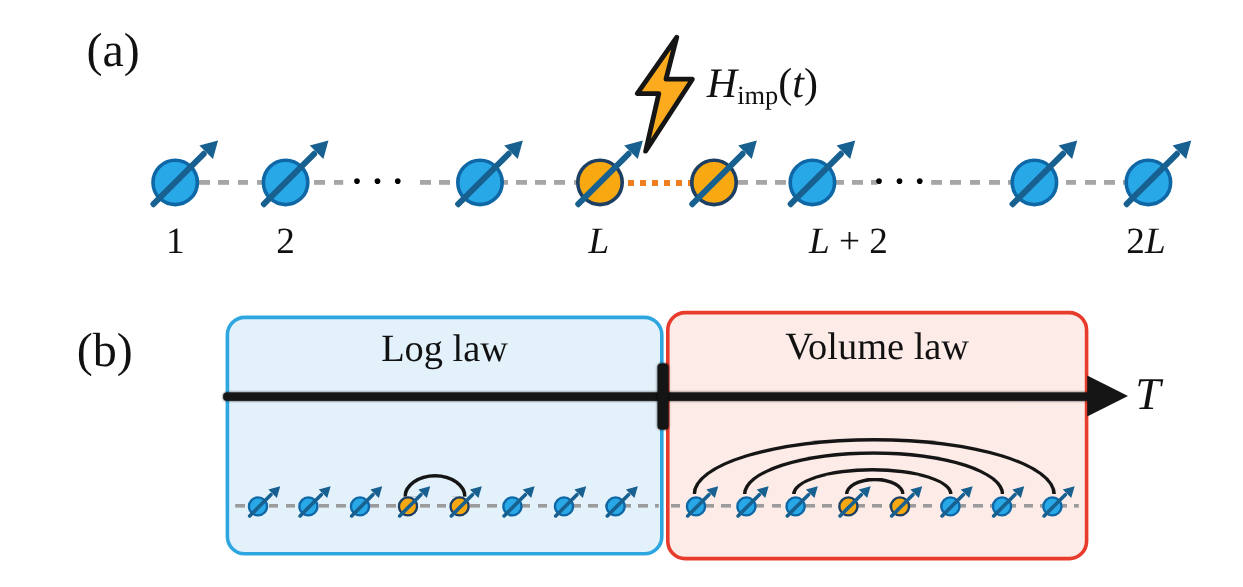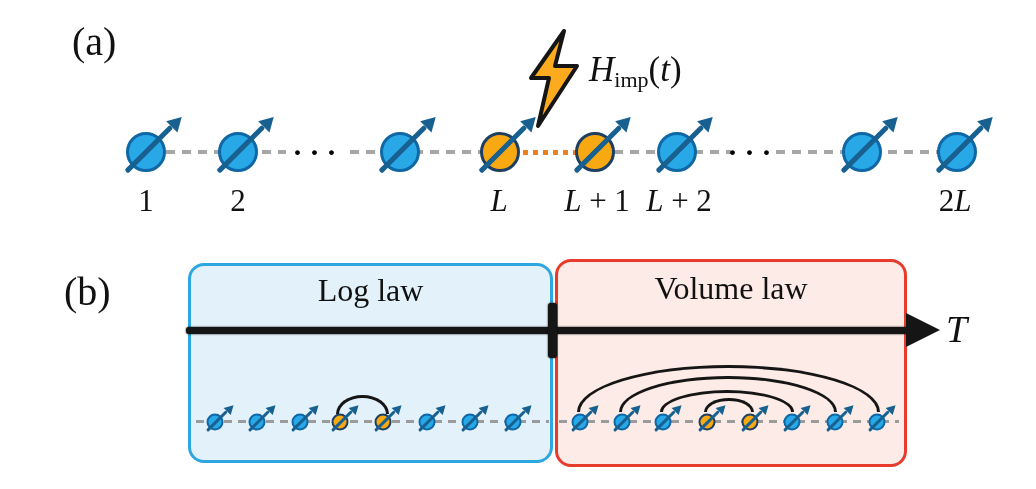--- a/index.html
+++ b/index.html
@@ -116,22 +116,21 @@
       <i class="circle"></i>
       <i class="arrow"></i>
     </div>
 
   <div class="chain-dots" style="left:318px">···</div>
   <div class="chain-dots" style="left:753px">···</div>
 
   <div class="site-label" style="left:146px">1</div>
   <div class="site-label" style="left:238px">2</div>
   <div class="site-label" style="left:499px"><i>L</i></div>
-  <div class="site-label" style="left:597px"><i>L</i> + 1</div>
-  <div class="site-label" style="left:679px"><i>L</i> + 2</div>
+  <div class="site-label" style="left:707px"><i>L</i> + 2</div>
   <div class="site-label" style="left:955px">2<i>L</i></div>
 
   <svg id="bolt" width="54" height="102" viewBox="0 0 54 102">
     <polygon points="37,3 4,50 22,50 11,98 50,38 28,38" fill="#fbab1d" stroke="#151515" stroke-width="4" stroke-linejoin="round"></polygon>
   </svg>
   <div id="himp"><i>H</i><sub>imp</sub>(<i>t</i>)</div>
 
   <div id="label-b" class="panel-label">(b)</div>
 
   <div id="log-box" class="region"></div>

